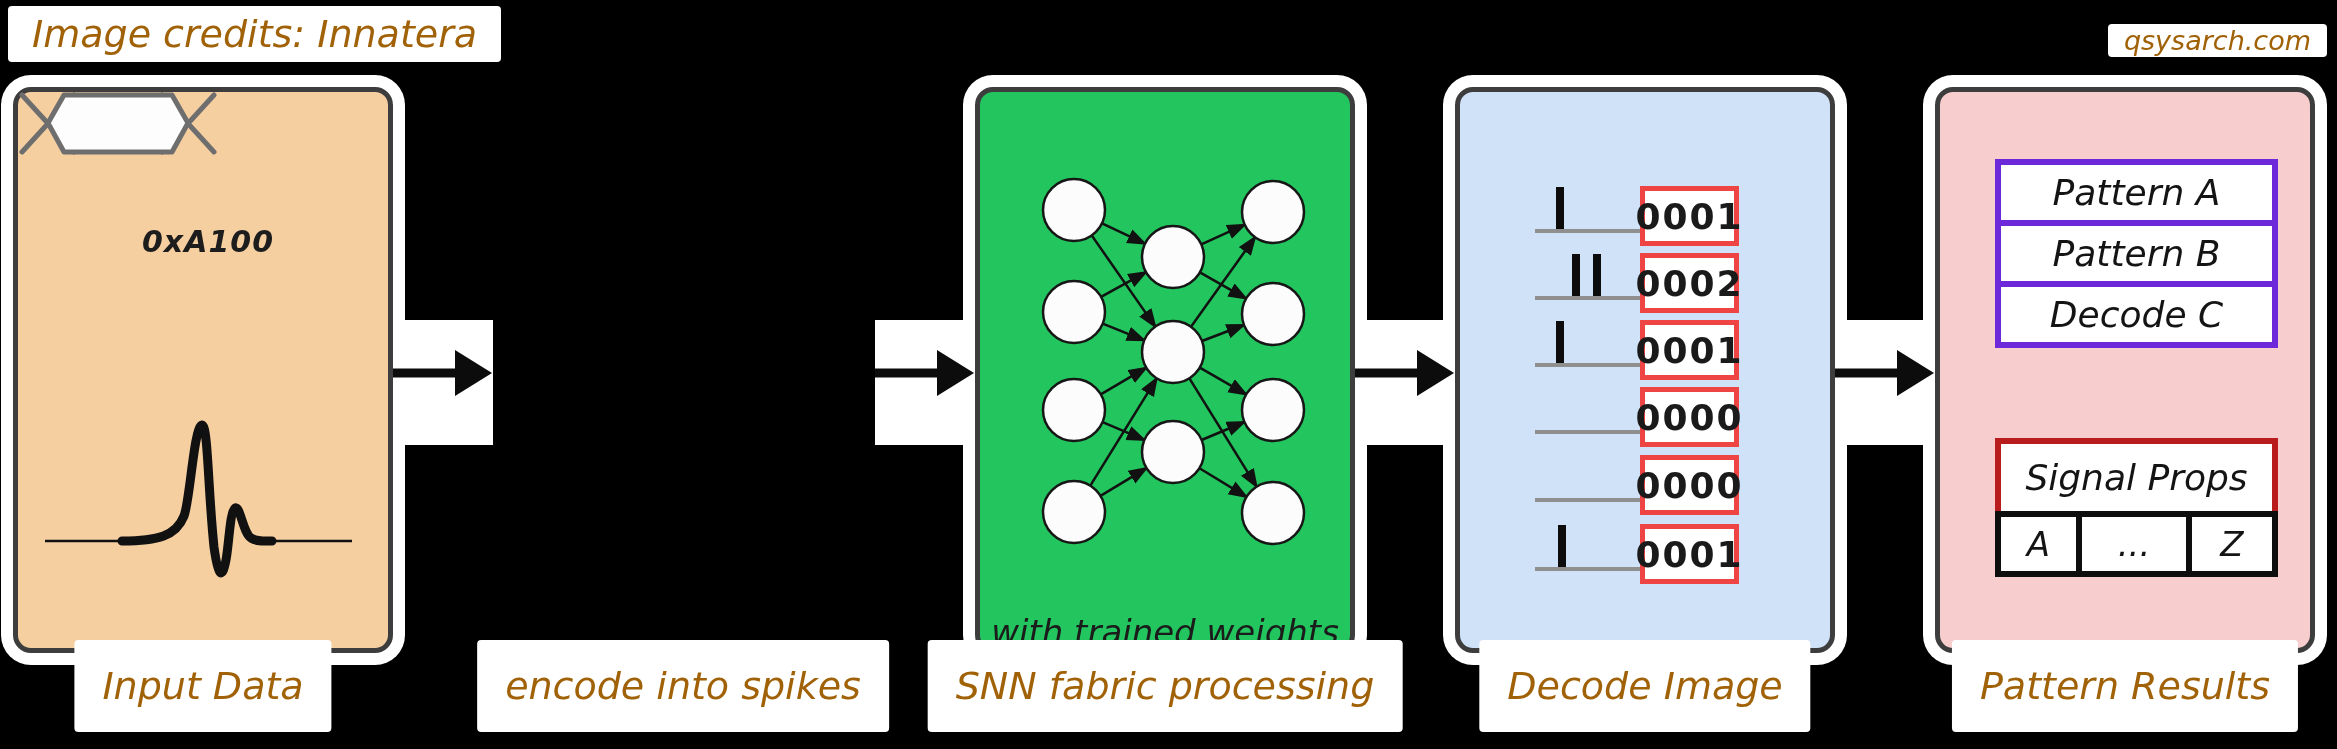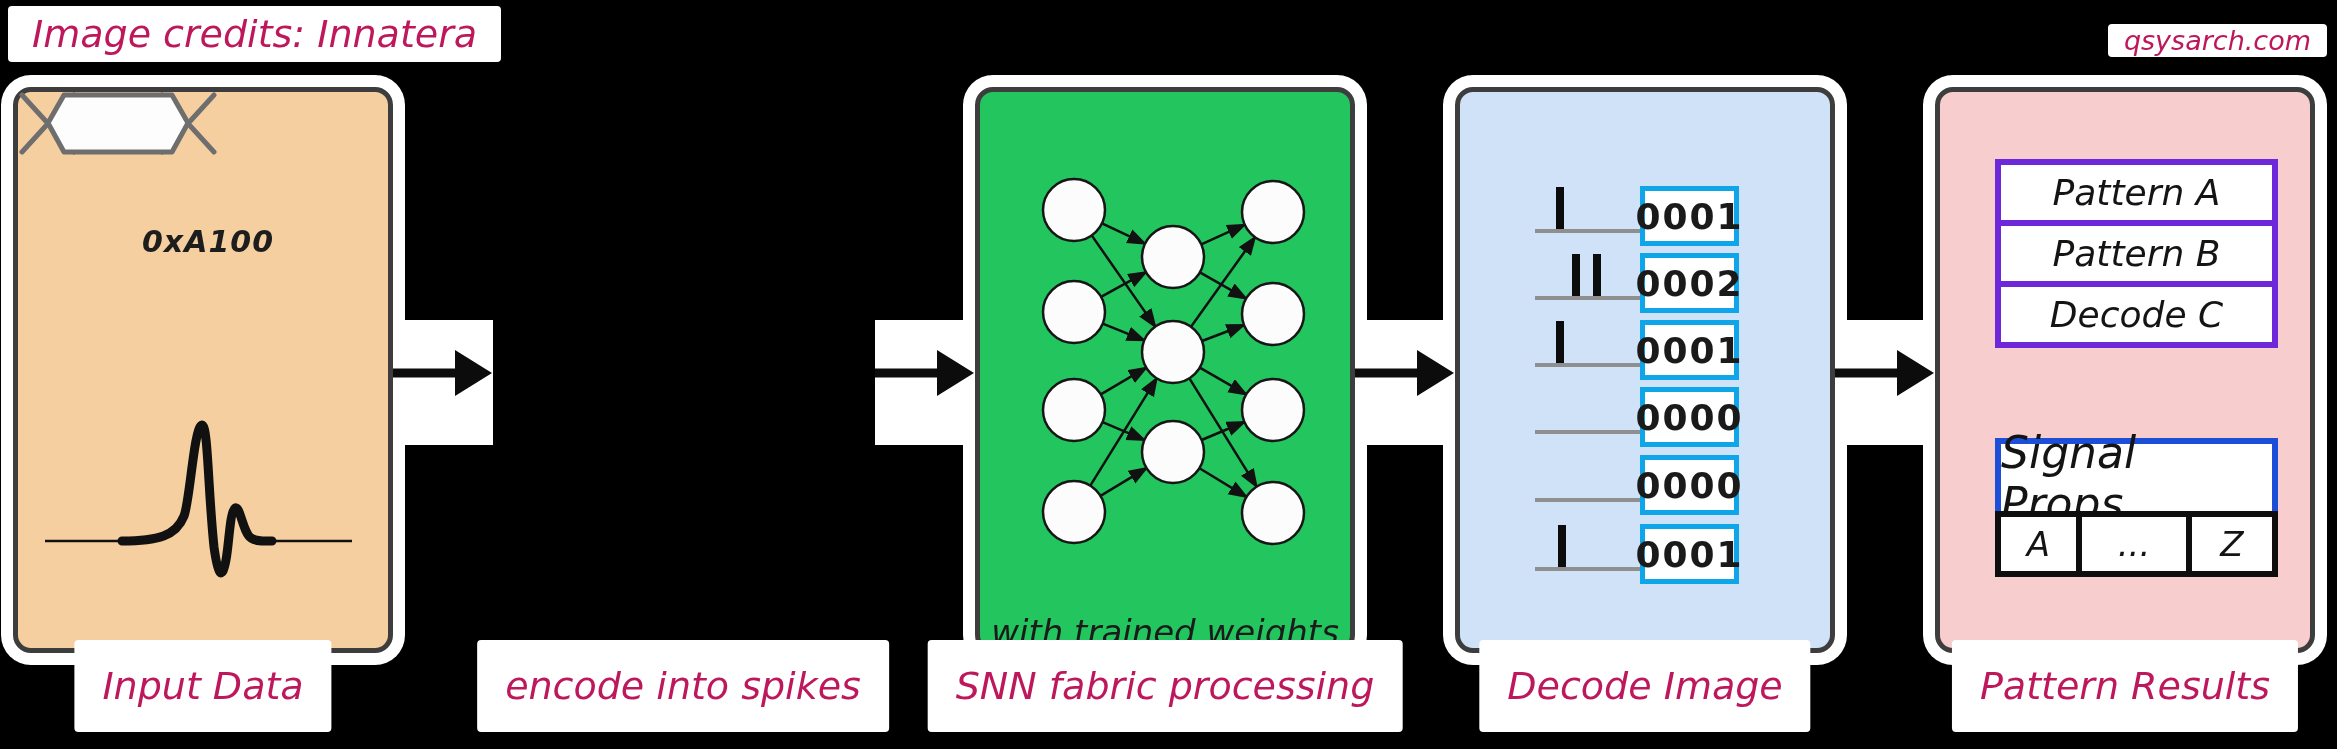--- a/index.html
+++ b/index.html
@@ -2,21 +2,21 @@
 <html><head>
 <meta charset="utf-8">
 <style>
   html,body{margin:0;padding:0;background:#000;}
   .canvas{
     position:relative;width:2337px;height:749px;background:#000;
     font-family:"DejaVu Sans",sans-serif;overflow:hidden;
   }
   
   .chip{
-    position:absolute;background:#fff;color:#be185d;
+    position:absolute;background:#fff;color:#a16207;
     font-style:italic;white-space:nowrap;border-radius:4px;
   }
   .credits-chip{left:8px;top:6px;font-size:38px;padding:6px 24px;}
   .watermark-chip{right:10px;top:24px;font-size:27px;padding:1px 16px;}
   .caption-chip{top:640px;font-size:38px;padding:24px 28px;transform:translateX(-50%);}
 
   
   .card{
     position:absolute;top:87px;width:380px;height:566px;box-sizing:border-box;
     border:5px solid #3d3d3d;border-radius:18px;
@@ -46,38 +46,38 @@
 
   
   .drow{position:absolute;left:0;top:0;width:100%;height:0;}
   .rail{
     position:absolute;left:75px;width:105px;height:56px;
     border-bottom:4px solid #8f8f8f;box-sizing:border-box;
   }
   .rail .spike{position:absolute;bottom:0;width:8px;height:42px;background:#0c0c0c;}
   .code-box{
     position:absolute;left:180px;width:99px;height:60px;box-sizing:border-box;
-    border:5px solid #0ea5e9;background:#fff;
+    border:5px solid #ef4444;background:#fff;
     display:flex;align-items:center;justify-content:center;
     font-size:36px;font-weight:bold;color:#1a1a1a;letter-spacing:2px;
   }
 
   
   .pattern-table{position:absolute;left:55px;top:67px;width:283px;}
   .pattern-row{
     box-sizing:border-box;height:67px;border:6px solid #6d28d9;background:#fff;
     display:flex;align-items:center;justify-content:center;
     font-size:36px;font-style:italic;color:#141414;
   }
   .pattern-row + .pattern-row{margin-top:-6px;}
   .signal-table{position:absolute;left:55px;top:346px;width:283px;}
   .signal-header{
-    box-sizing:border-box;height:79px;border:6px solid #1d4ed8;background:#fff;
-    display:flex;align-items:center;justify-content:center;
-    font-size:44px;font-style:italic;color:#141414;
+    box-sizing:border-box;height:79px;border:6px solid #b91c1c;background:#fff;
+    display:flex;align-items:center;justify-content:center;
+    font-size:36px;font-style:italic;color:#141414;
   }
   .signal-cells{display:flex;margin-top:-6px;}
   .signal-cell{
     box-sizing:border-box;height:66px;border:6px solid #0e0e0e;background:#fff;
     display:flex;align-items:center;justify-content:center;
     font-size:34px;font-style:italic;color:#141414;
   }
   .signal-cell.c0{width:87px;}
   .signal-cell.c1{width:116px;margin-left:-6px;}
   .signal-cell.c2{width:92px;margin-left:-6px;}

